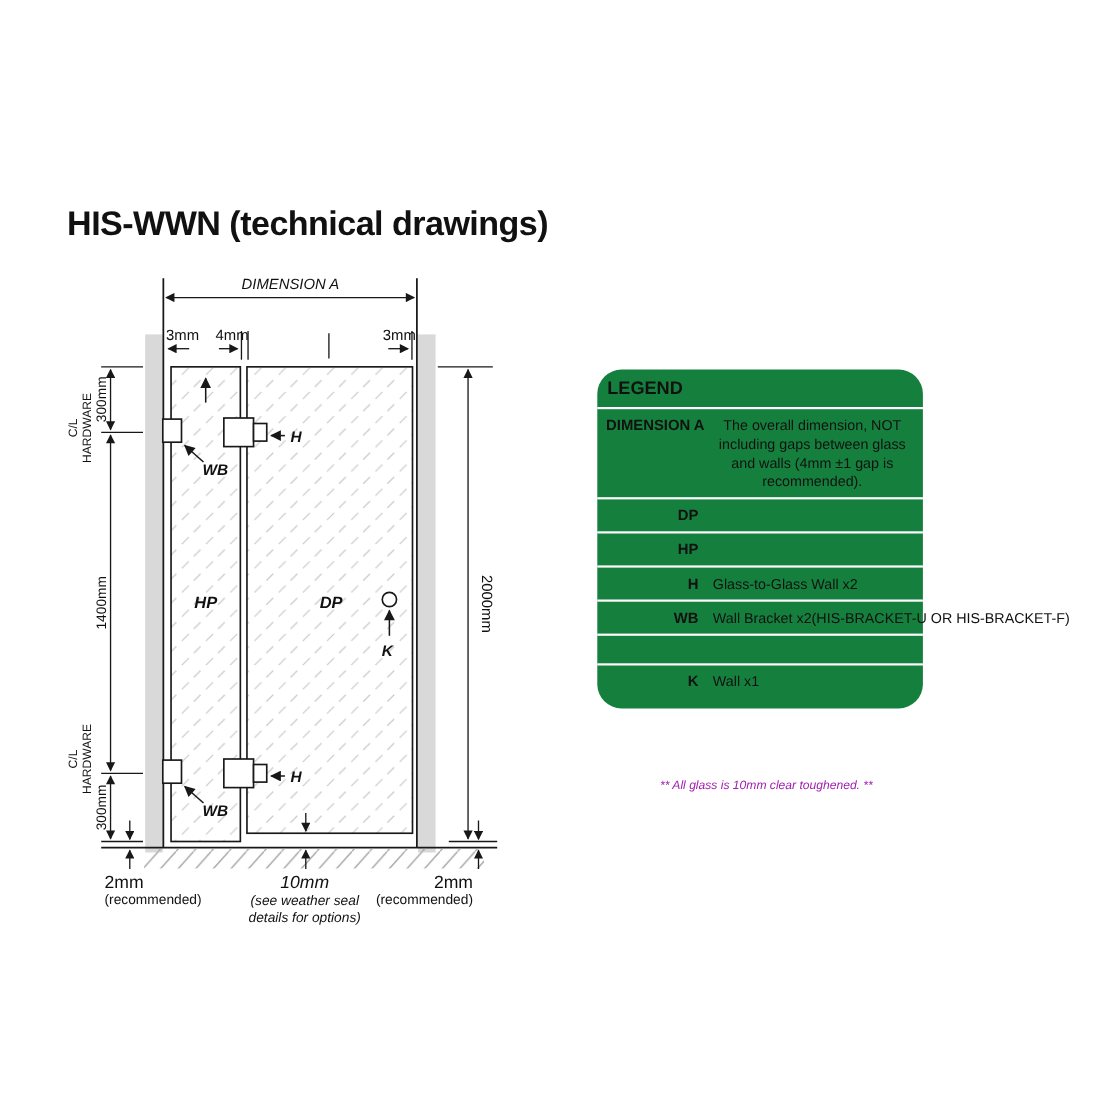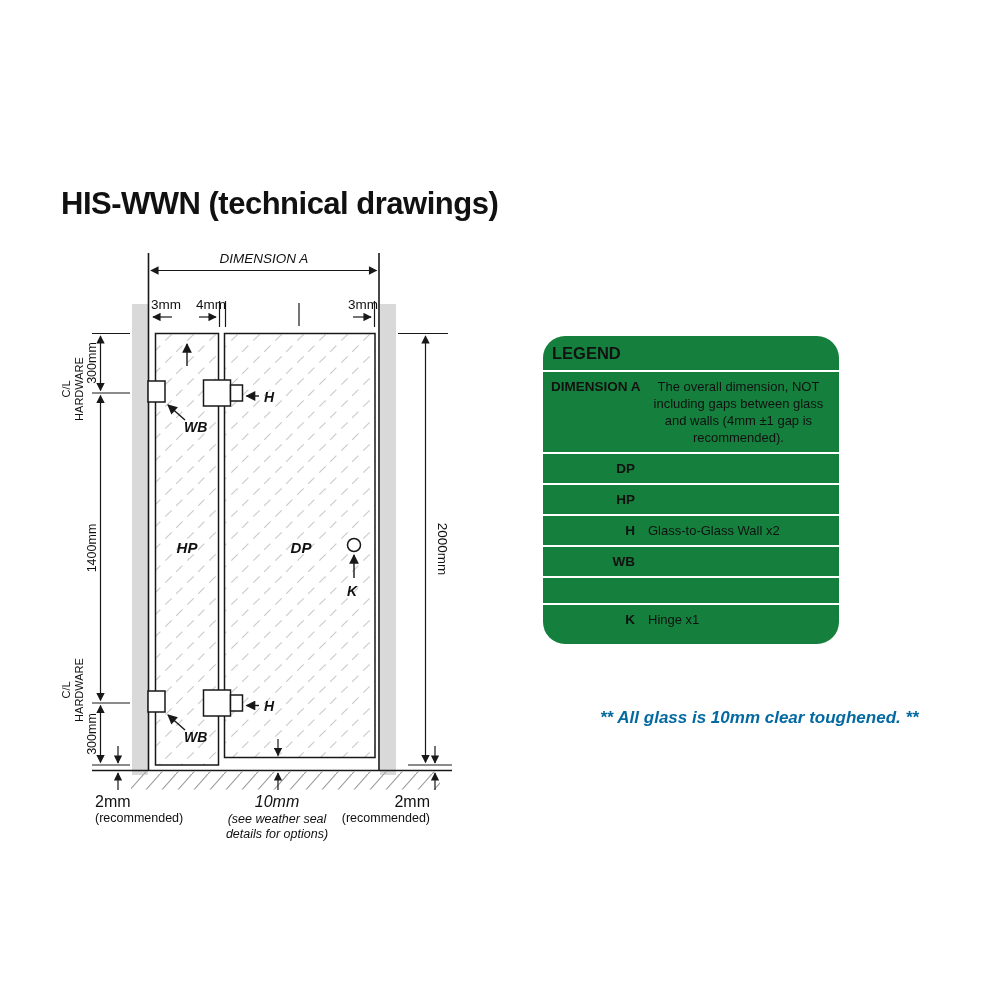--- a/index.html
+++ b/index.html
@@ -24,22 +24,22 @@
 
   
   .legend { position:absolute; left:543px; top:336px; width:296px;
     background:#15803d; padding:0 0 10px 0;border-radius:22px; }
   .lg-title { font-size:16.5px; font-weight:bold; padding:8px 0 7px 9px; color:#111; }
   .lg-row { display:flex; border-top:2px solid #ffffff; padding:6px 0 6px 0; }
   .lg-term { flex:0 0 92px; text-align:right; font-weight:bold; font-size:13.5px;
     line-height:17px; padding-left:8px; white-space:pre; color:#111; }
   .lg-desc { margin-left:13px; font-size:13px; line-height:17px; white-space:pre; color:#111;text-align:center; }
   .lg-spacer { min-height:27px; }
-  .lg-footnote { position:absolute; left:600px; top:708px; font-size:17px;
-    font-style:italic; font-weight:700; color:#0369a1; }
+  .lg-footnote { position:absolute; left:600px; top:708px; font-size:11px;
+    font-style:italic; font-weight:400; color:#a21caf; }
 </style>
 </head>
 <body>
 
 <div class="stage">
 
   <div class="page-title">HIS-WWN (technical drawings)</div>
 
   <svg class="drawing" width="1000" height="1000" viewBox="0 0 1000 1000">
     <defs>
@@ -172,25 +172,26 @@
     </div>
     <div class="lg-row">
       <div class="lg-term">HP</div>
     </div>
     <div class="lg-row">
       <div class="lg-term">H</div>
       <div class="lg-desc">Glass-to-Glass Wall x2</div>
     </div>
     <div class="lg-row">
       <div class="lg-term">WB</div>
+      <div class="lg-desc">Wall Bracket x2(HIS-BRACKET-U OR HIS-BRACKET-F)</div>
     </div>
     <div class="lg-row lg-spacer">
       <div class="lg-term"></div>
       <div class="lg-desc"></div>
     </div>
     <div class="lg-row">
       <div class="lg-term">K</div>
-      <div class="lg-desc">Hinge x1</div>
+      <div class="lg-desc">Wall x1</div>
     </div>
   </div>
   <div class="lg-footnote">** All glass is 10mm clear toughened. **</div>
 
 </div>
 
 </body></html>

